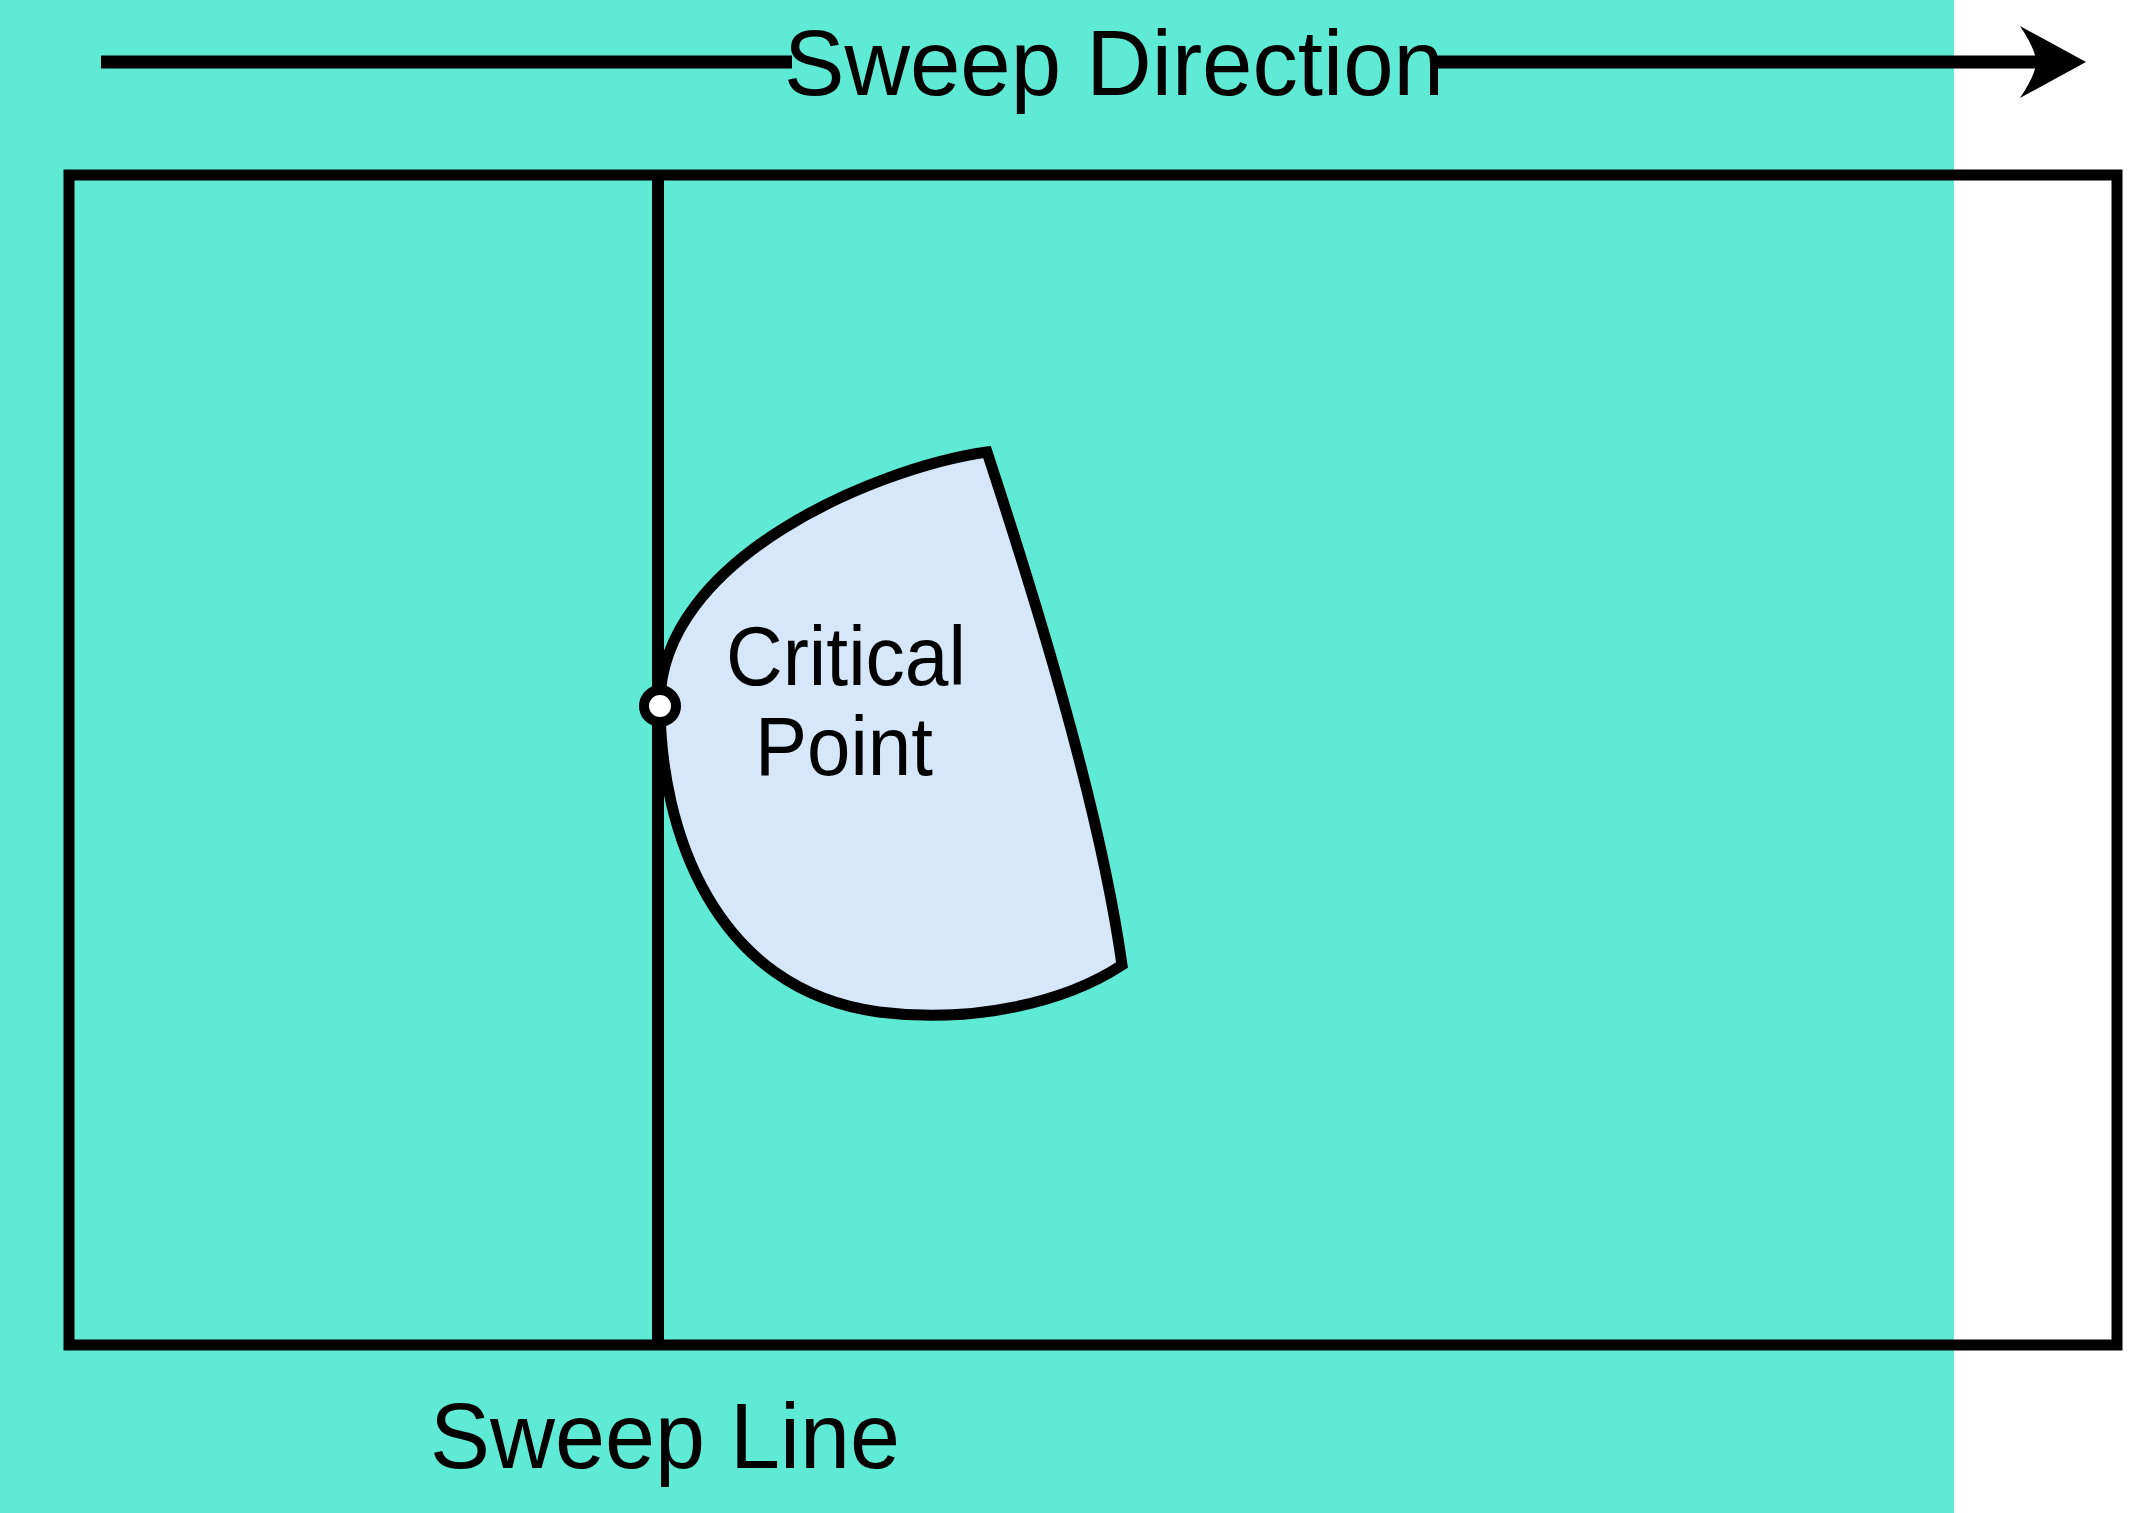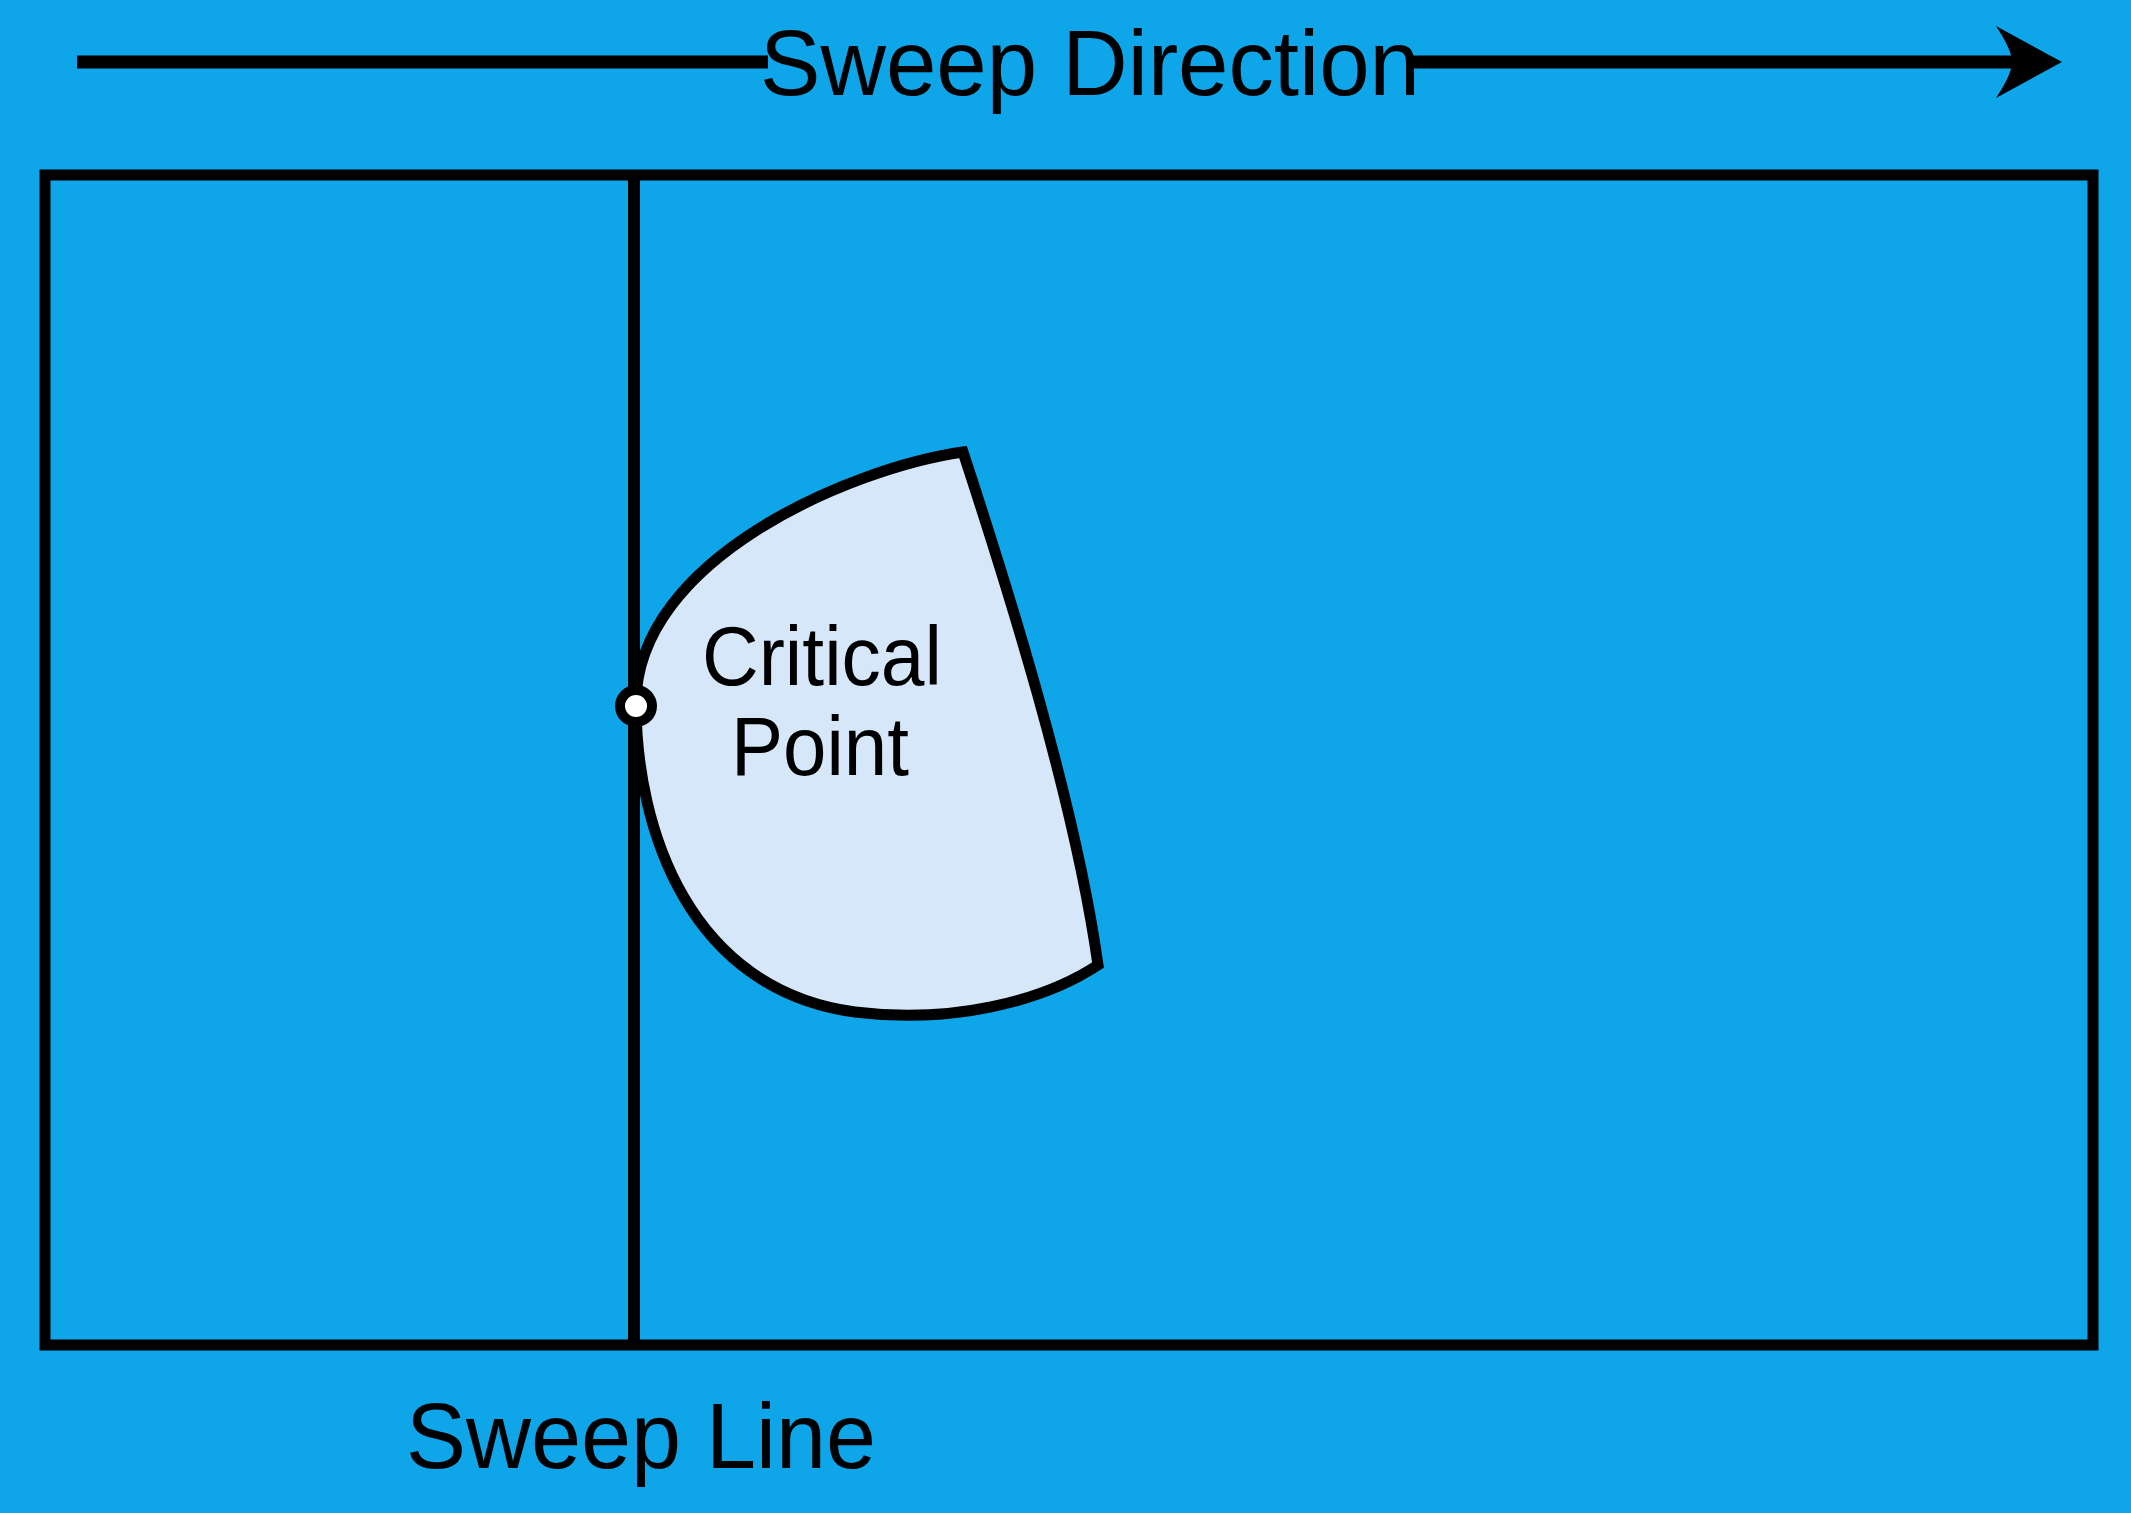--- a/index.html
+++ b/index.html
@@ -2,24 +2,25 @@
 <html><head>
 <meta charset="utf-8">
 <style>
   html, body {
     margin: 0;
     padding: 0;
     background: #ffffff;
   }
   .stage {
     position: relative;
-    width: 2131px;
+    width: 1930px;
     height: 1513px;
-    background: #0ea5e9;
+    background: #5eead4;
     font-family: "Liberation Sans", sans-serif;
+    padding-left: 24px;
   }
   svg {
     display: block;
   }
   text {
     font-family: "Liberation Sans", sans-serif;
     fill: #000000;
   }
   .label-large {
     font-size: 92px;

